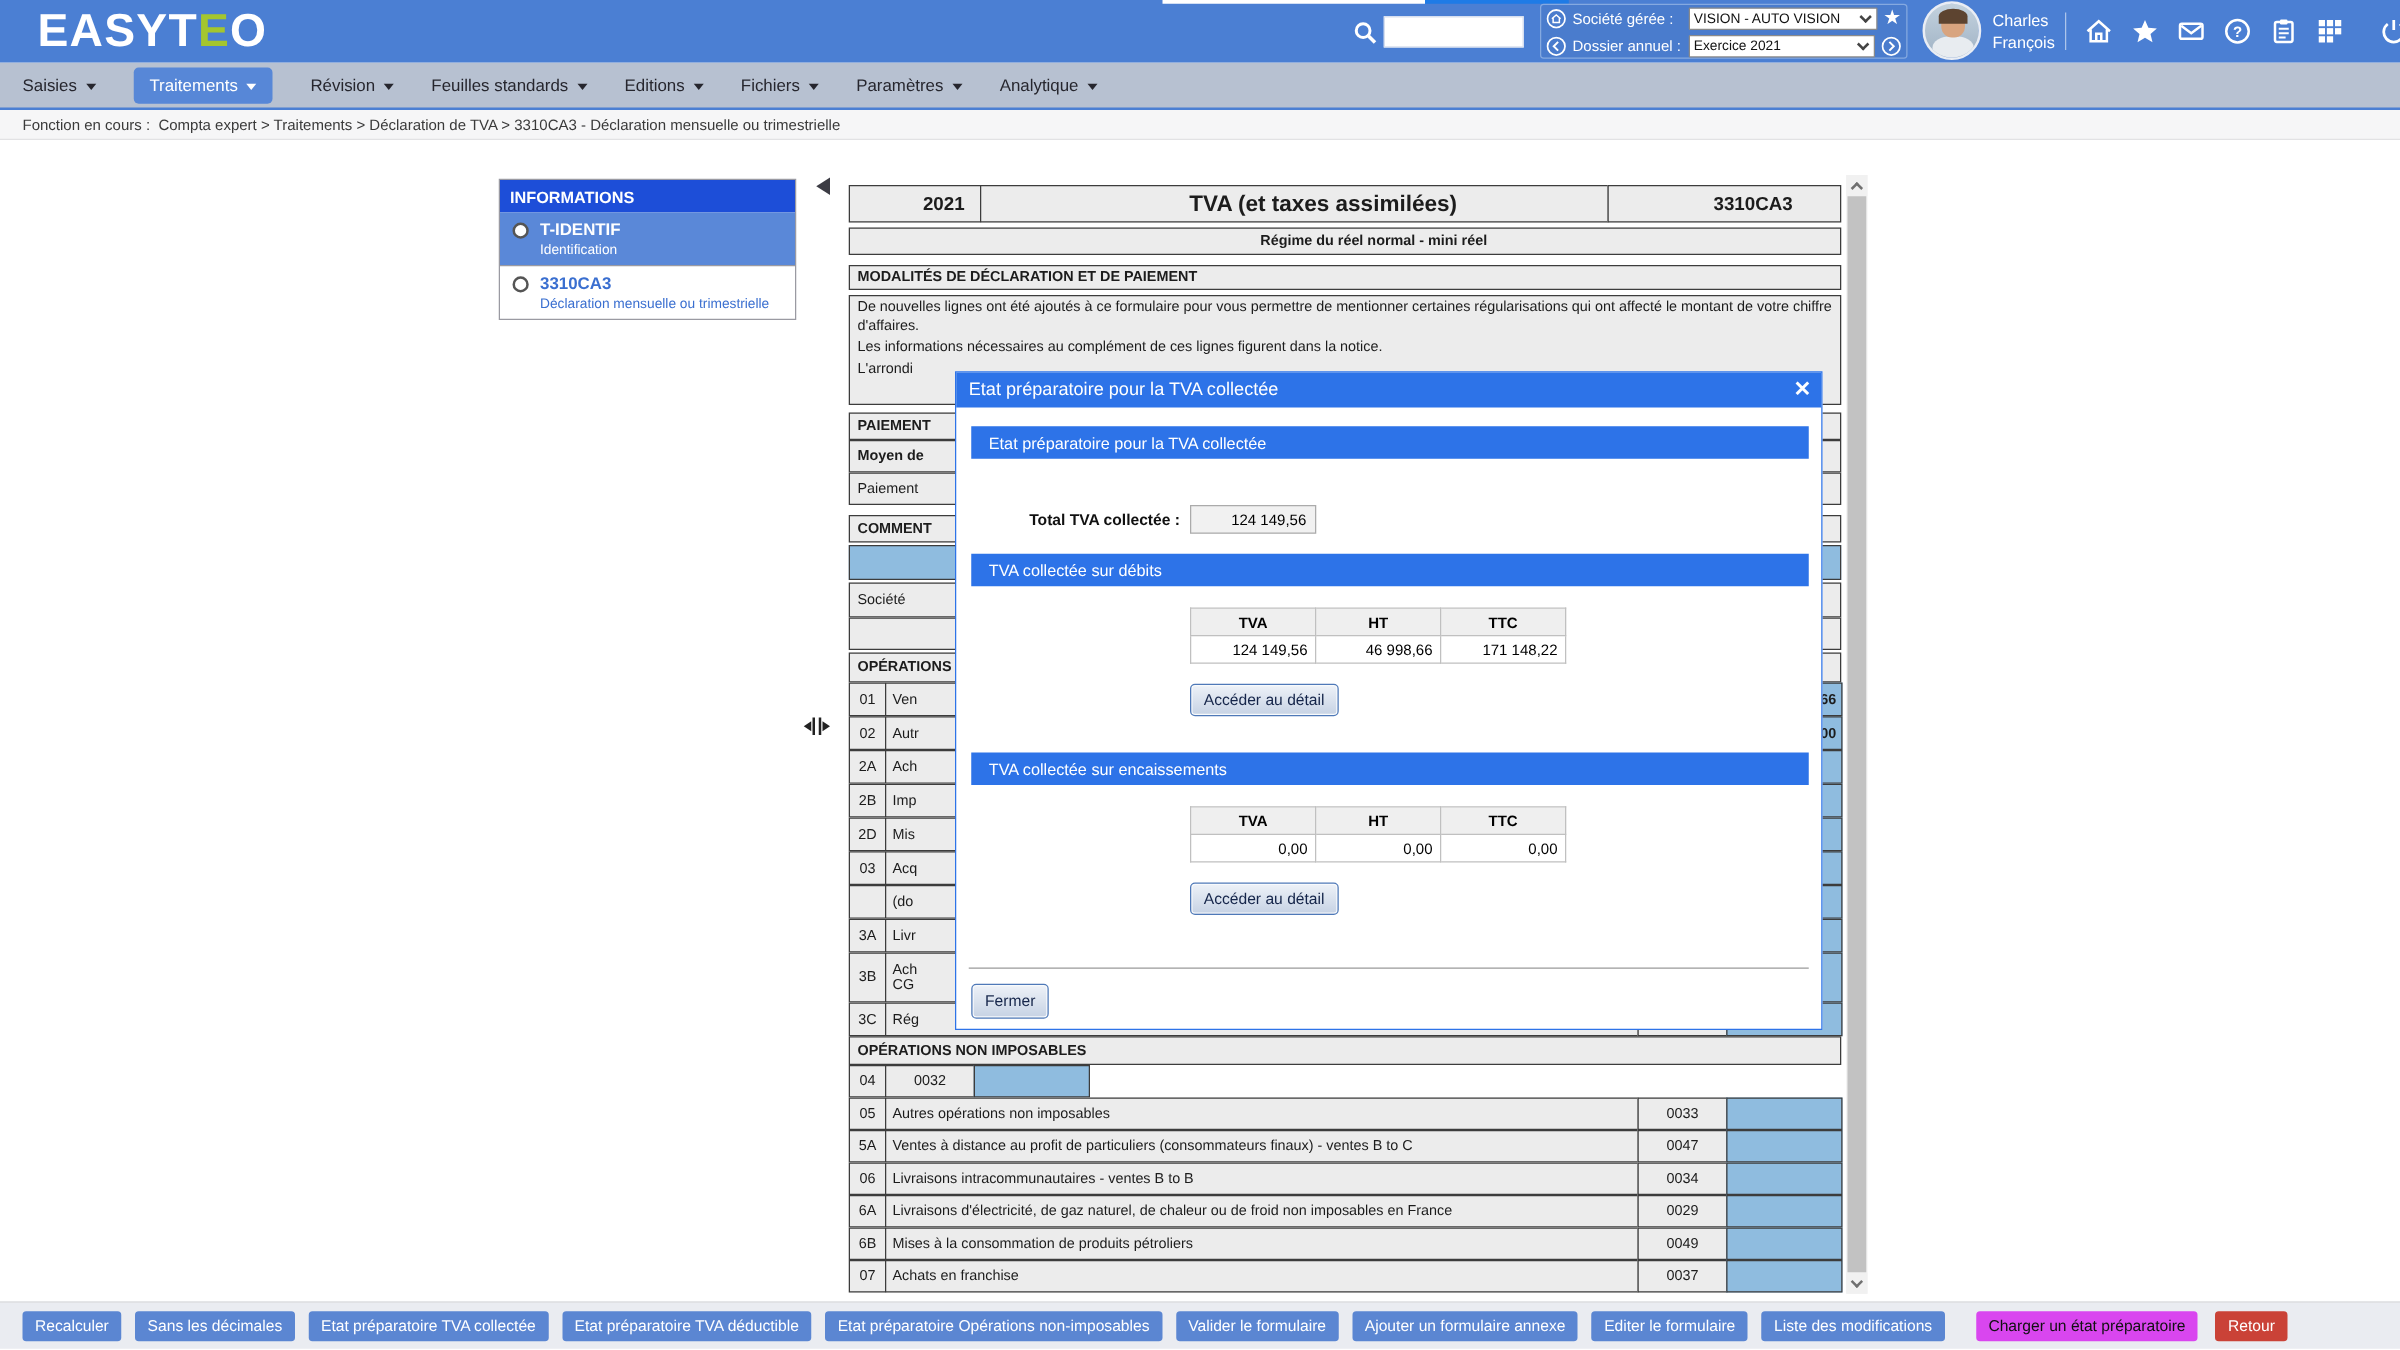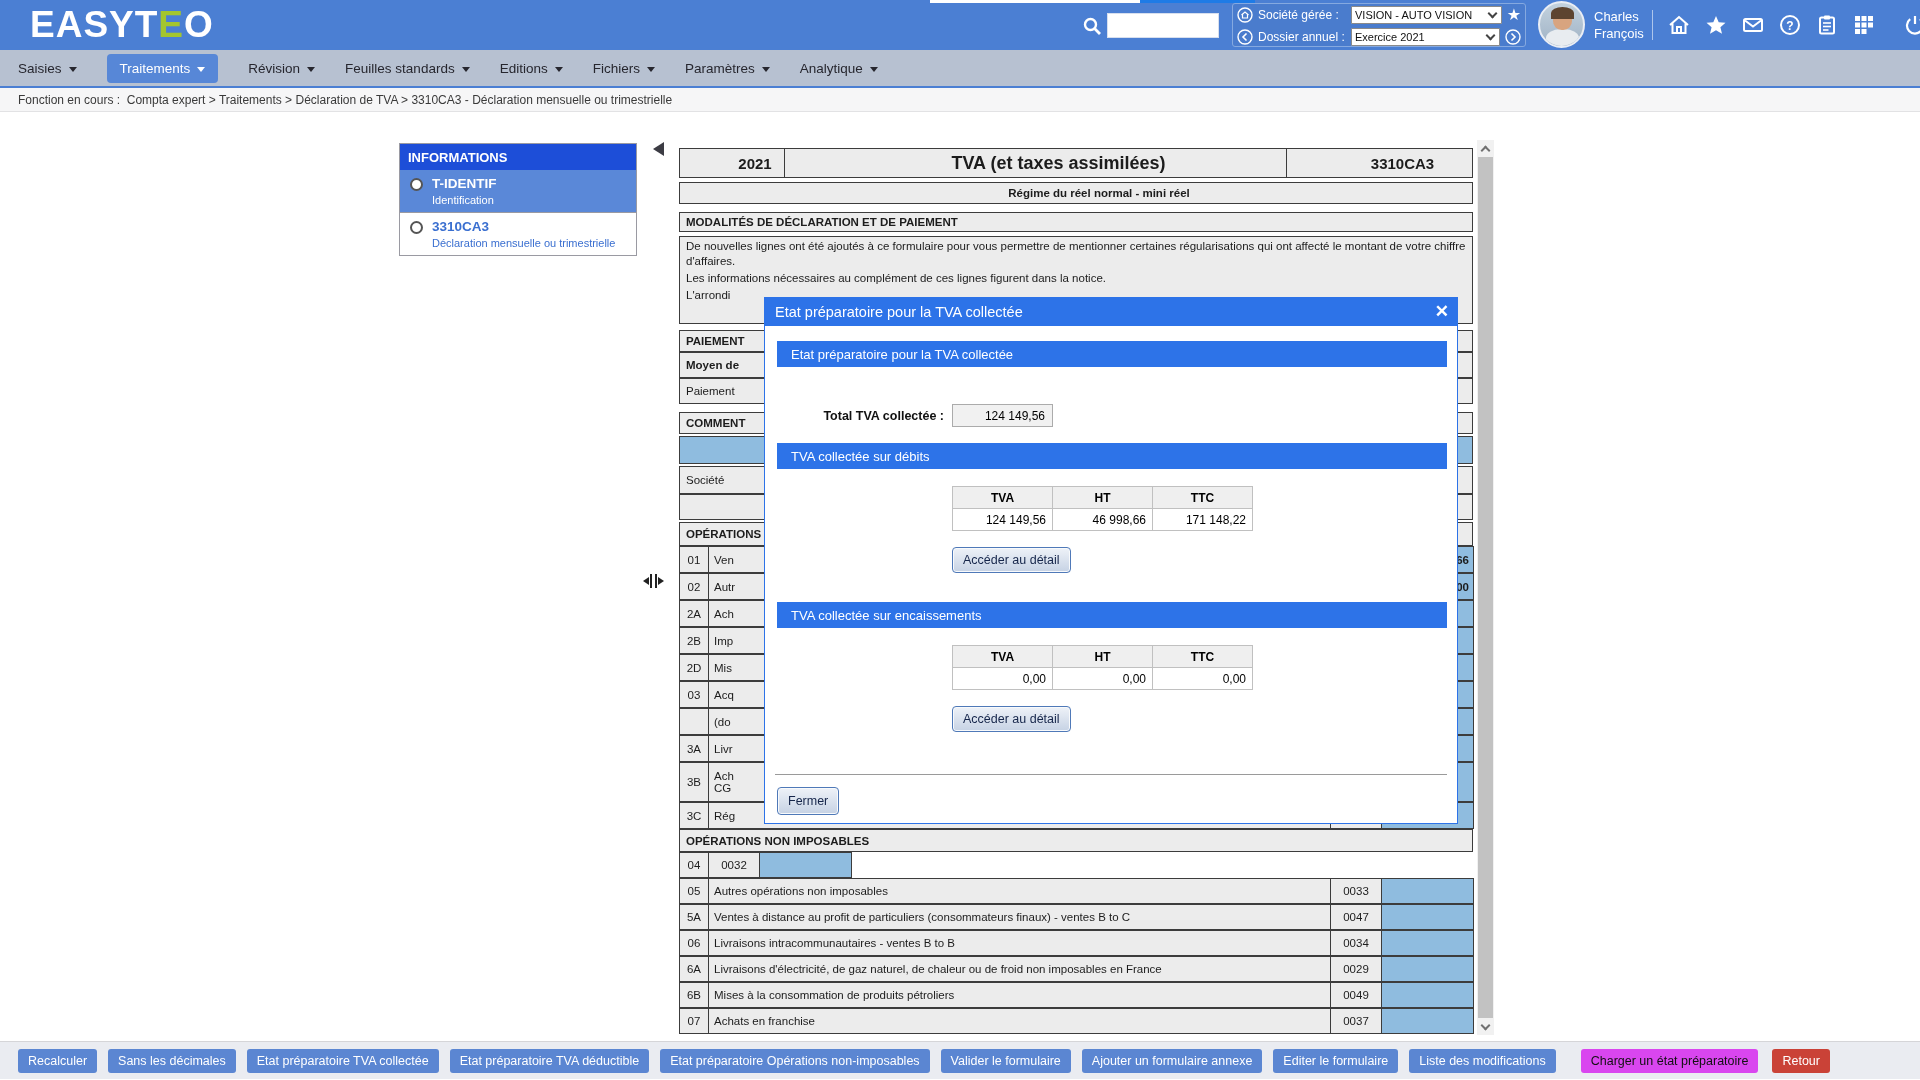--- a/index.html
+++ b/index.html
@@ -76,21 +76,21 @@
   
   .form { position:absolute; left:679px; top:28px; width:795px; height:895px; font-size:11.5px; color:#1c1c1c; }
   .fbox { position:absolute; border:1px solid #3c3c3c; background:#ececec; }
   .fhdr-cell { display:flex; align-items:center; justify-content:center; font-weight:bold;padding-left:46px; }
   .sect-hdr { font-weight:bold; display:flex; align-items:center; padding-left:6px; font-size:11.5px; }
   .para p { padding:2px 6px 0 6px; line-height:15px; }
   .frow { position:absolute; left:0; width:795px; display:flex; }
   .frow > div { border:1px solid #3c3c3c; background:#ececec; display:flex; align-items:center; }
   .frow .c-code { width:30px; justify-content:center; flex:none; }
   .frow .c-label { flex:1; padding-left:5px; margin-left:-1px; overflow:hidden; }
-  .frow .c-ref { width:52px; justify-content:center; margin-left:-1px; flex:none; }
+  .frow .c-ref { width:72px; justify-content:center; margin-left:-1px; flex:none; }
   .frow .c-val { width:93px; background:#8fbcdf; margin-left:-1px; flex:none;
     justify-content:flex-end; padding-right:4px; font-weight:bold; }
   .blue-full { background:#8fbcdf; }
   .checkbox { position:absolute; left:746px; top:8px; width:13px; height:12px;
     border:2px solid #8a8a94; background:#ececec; }
 
   
   .vscroll { position:absolute; left:1477px; top:28px; width:17px; height:895px; background:#f1f1f1; }
   .vs-btn { height:17px; display:flex; align-items:center; justify-content:center; background:#f1f1f1; }
   .vs-chev-up { width:7px; height:7px; border-left:2px solid #707070; border-top:2px solid #707070; transform:rotate(45deg); margin-top:3px; }

